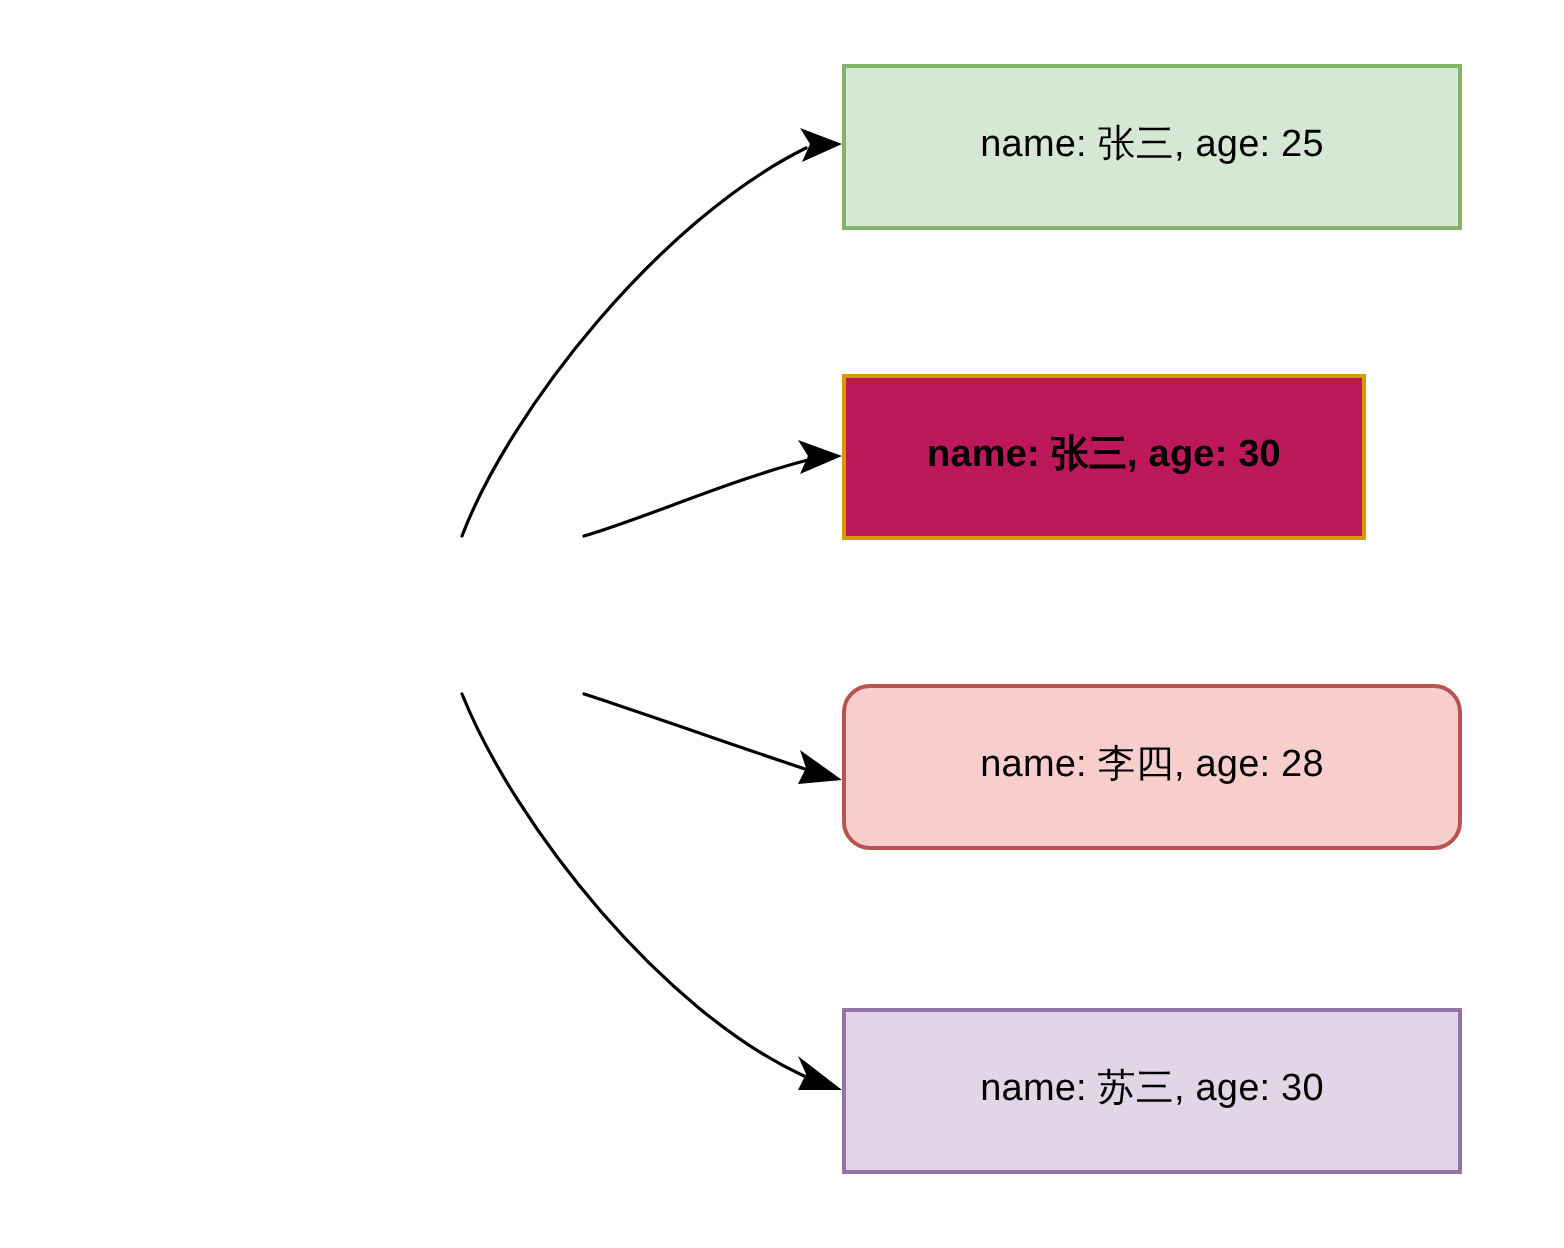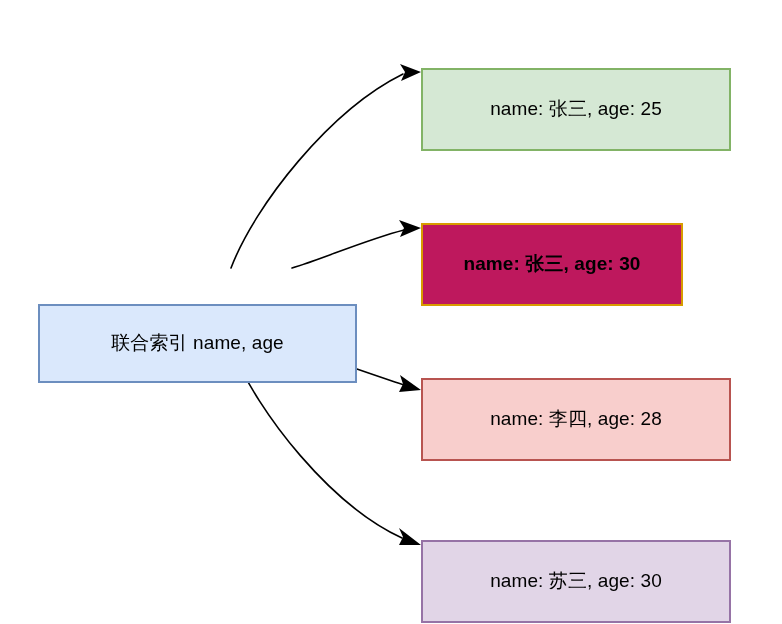--- a/index.html
+++ b/index.html
@@ -19,21 +19,20 @@
   }
   .node {
     position: absolute;
     box-sizing: border-box;
     border-style: solid;
     border-width: 2px;
     display: flex;
     align-items: center;
     justify-content: center;
     text-align: center;
-    margin-top: 36px;
   }
   .node-label {
     font-size: 19px;
     line-height: 1.2;
     color: #000000;
     white-space: nowrap;
     letter-spacing: 0.1px;
   }
   #index-node {
     left: 38px;
@@ -60,20 +59,21 @@
     border-color: #d79b00;
     font-weight: bold;
   }
   #row-node-2 {
     left: 421px;
     top: 342px;
     width: 310px;
     height: 83px;
     background: #f8cecc;
     border-color: #b85450;
+    border-radius: 14px;
   }
   #row-node-3 {
     left: 421px;
     top: 504px;
     width: 310px;
     height: 83px;
     background: #e1d5e7;
     border-color: #9673a6;
   }
   #edges {
@@ -112,23 +112,20 @@
     <g>
       <path class="edge-path" d="M 292 347 C 320 356 368 373 404 385"></path>
       <polygon class="edge-head" points="421,390 399,392 403,384 400,375"></polygon>
     </g>
     <g>
       <path class="edge-path" d="M 231 347 C 258 414 332 506 402 538"></path>
       <polygon class="edge-head" points="421,545 399,545 403,537 399,528"></polygon>
     </g>
   </svg>
 
-  <div class="node" id="index-node">
-    <span class="node-label">联合索引 name, age</span>
-  </div>
 
   <div class="node" id="row-node-0">
     <span class="node-label">name: 张三, age: 25</span>
   </div>
 
   <div class="node" id="row-node-1">
     <span class="node-label">name: 张三, age: 30</span>
   </div>
 
   <div class="node" id="row-node-2">

